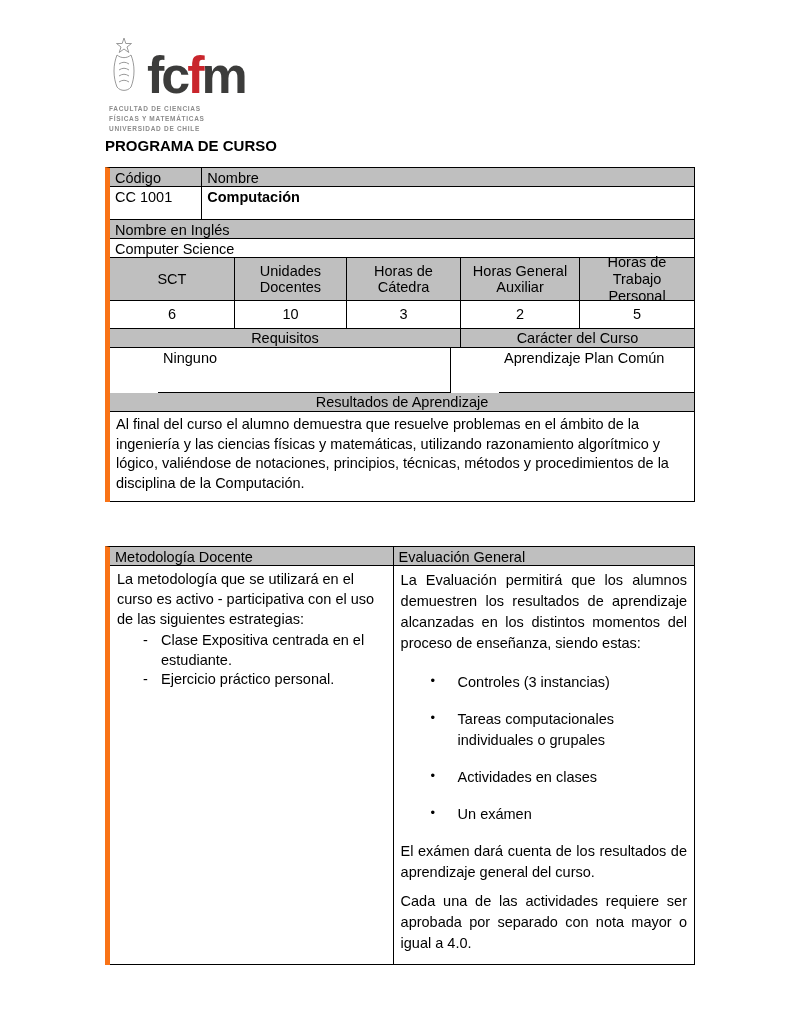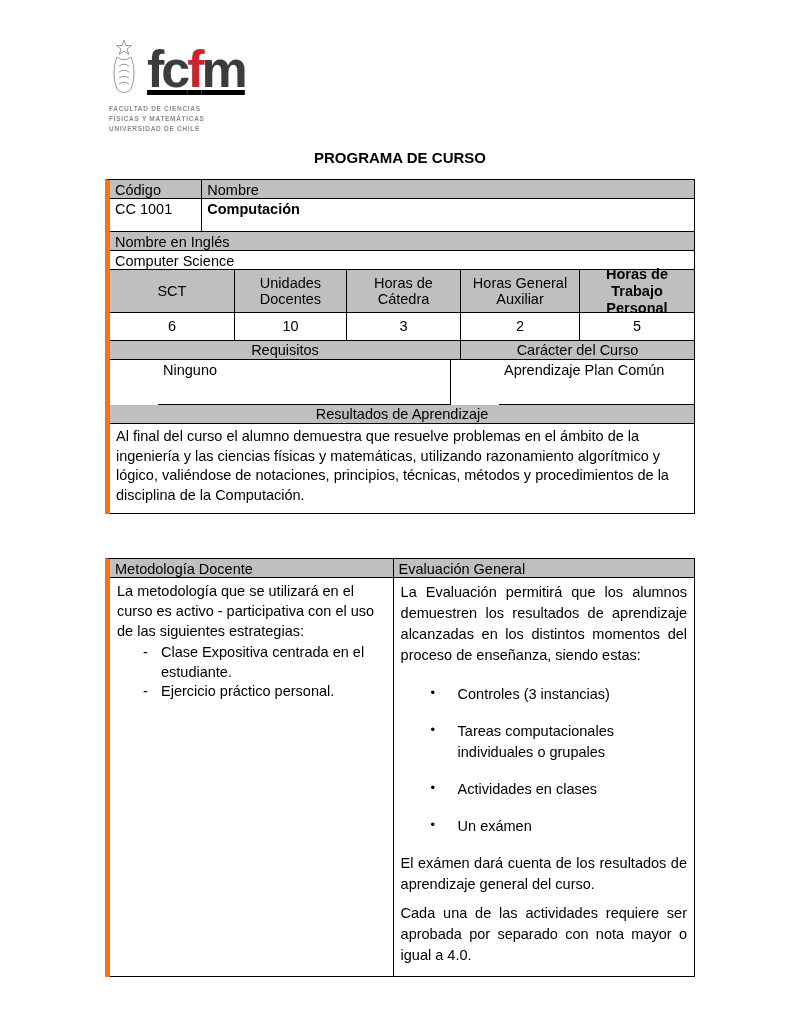--- a/index.html
+++ b/index.html
@@ -1,28 +1,28 @@
 <!DOCTYPE html>
 <html><head>
 <meta charset="utf-8">
 <style>
   html,body{margin:0;padding:0;background:#ffffff;}
   body{width:800px;height:1035px;font-family:"Liberation Sans",sans-serif;color:#000;overflow:hidden;}
   .page{width:590px;padding:40px 105px 0 105px;}
 
   
   .logo-block{margin-left:4px;}
-  .logo-top{display:flex;align-items:center;gap:8px;height:60px;text-decoration:underline;}
+  .logo-top{display:flex;align-items:flex-end;gap:8px;height:60px;}
   .emblem{flex:0 0 auto;}
   .fcfm{font-size:52px;font-weight:bold;letter-spacing:-3px;color:#3C3C3B;line-height:0.92;}
   .fcfm .accent{color:#C9252C;}
   .logo-sub{margin-top:4px;font-size:6.5px;font-weight:bold;letter-spacing:0.7px;color:#8C8C8C;line-height:1.55;}
 
   
-  .doc-title{text-align:center;font-weight:bold;font-size:15px;margin-top:15px;}
+  .doc-title{font-weight:bold;font-size:15px;margin-top:3px;}
 
   
   .tbl{border-left:5px solid #f97316;border-top:1px solid #000;font-size:14.5px;line-height:1.3;}
   .row{display:flex;}
   .cell{border-right:1px solid #000;border-bottom:1px solid #000;box-sizing:border-box;padding:1px 5px;}
   .gray{background:#BFBFBF;}
   .cc{display:flex;align-items:center;justify-content:center;text-align:center;line-height:1.15;}
   .bold{font-weight:bold;}
   .t1{margin-top:13px;}
   .t2{margin-top:44px;}
@@ -91,21 +91,21 @@
 
     <div class="row">
       <div class="cell h19" style="width:590px;">Computer Science</div>
     </div>
 
     <div class="row">
       <div class="cell gray h43 cc" style="width:126px;">SCT</div>
       <div class="cell gray h43 cc" style="width:113px;">Unidades Docentes</div>
       <div class="cell gray h43 cc" style="width:115px;">Horas de Cátedra</div>
       <div class="cell gray h43 cc" style="width:120px;">Horas General Auxiliar</div>
-      <div class="cell gray h43 cc" style="width:116px;font-weight:bold;">Horas de Trabajo Personal</div>
+      <div class="cell gray h43 cc" style="width:116px;">Horas de Trabajo Personal</div>
     </div>
 
     <div class="row">
       <div class="cell h28 cc" style="width:126px;">6</div>
       <div class="cell h28 cc" style="width:113px;">10</div>
       <div class="cell h28 cc" style="width:115px;">3</div>
       <div class="cell h28 cc" style="width:120px;">2</div>
       <div class="cell h28 cc" style="width:116px;">5</div>
     </div>
 

